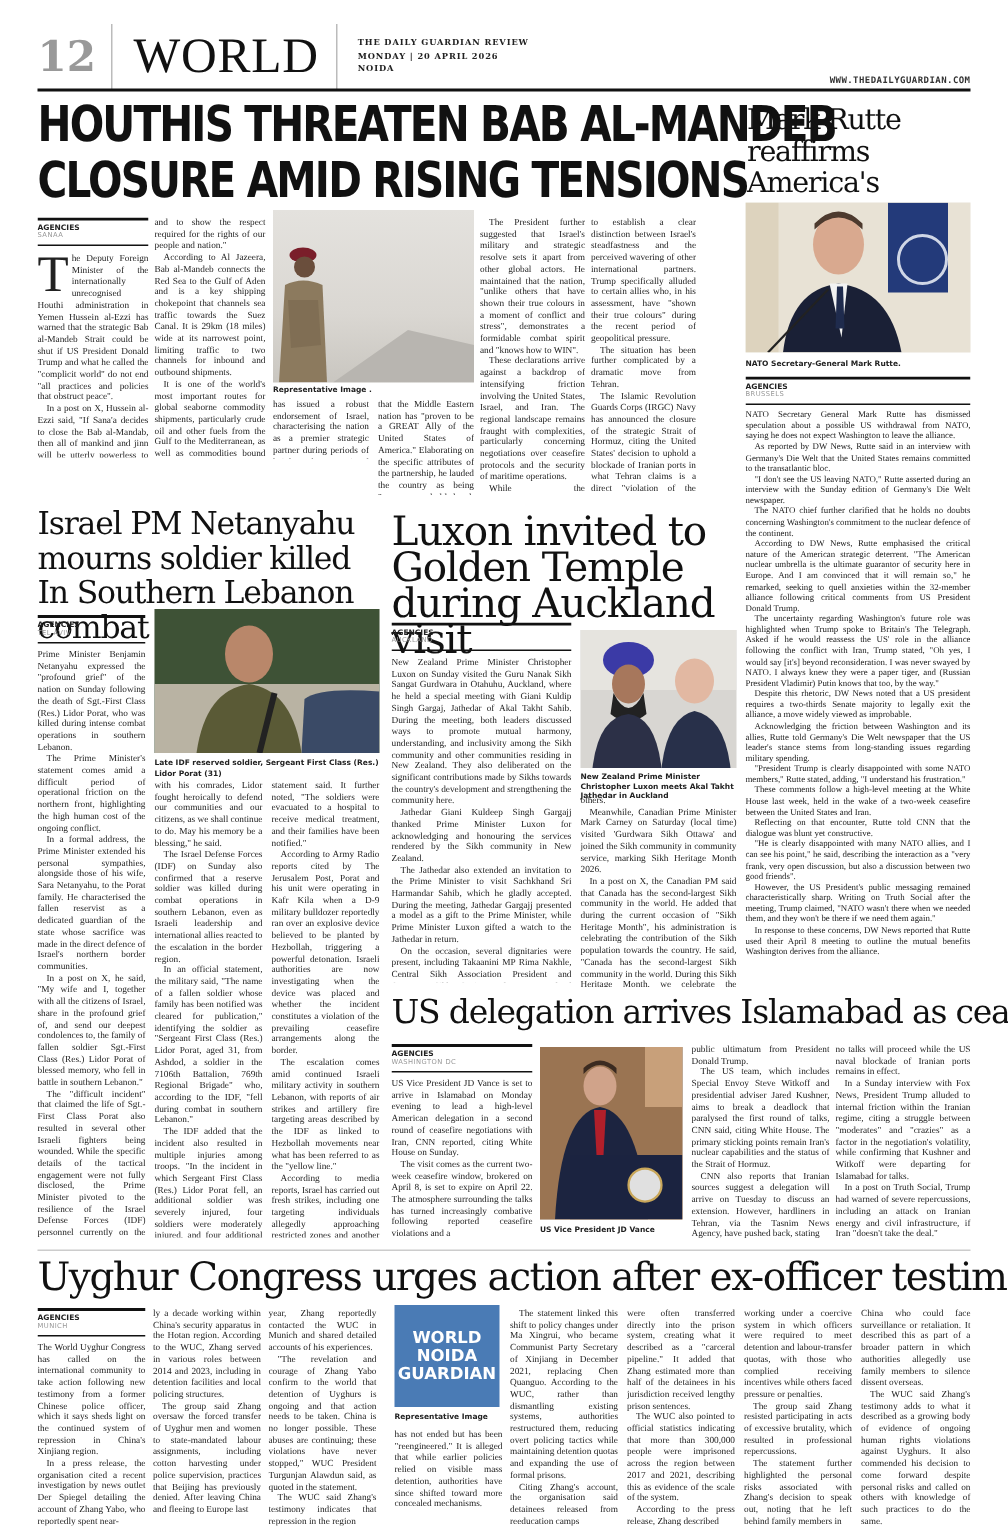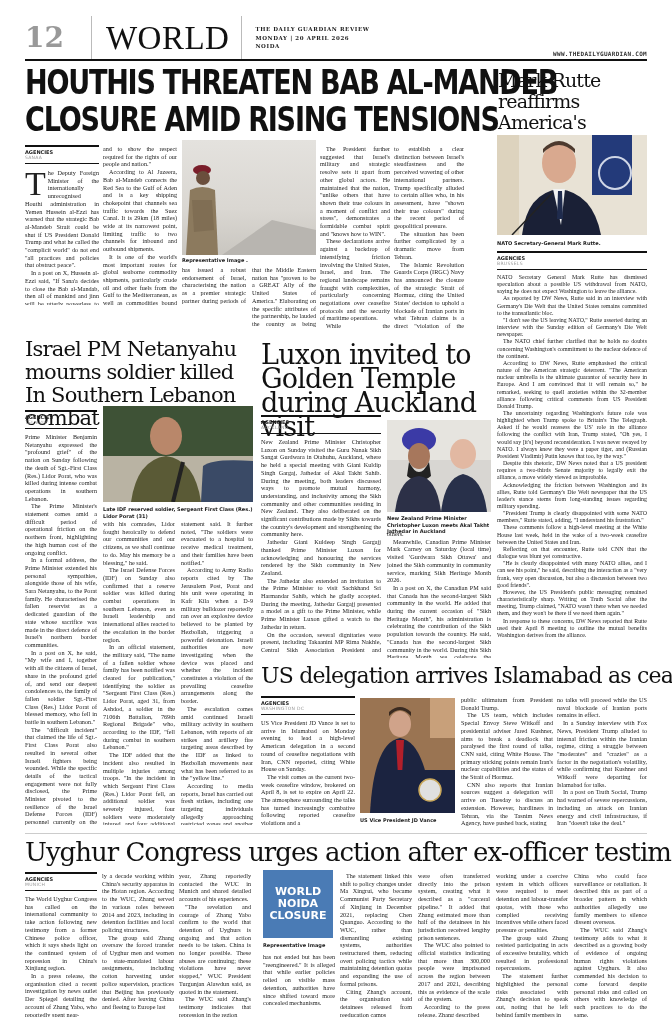--- a/index.html
+++ b/index.html
@@ -1,20 +1,20 @@
 <!DOCTYPE html>
 <html><head>
 <meta charset="utf-8">
 <style>
   * { box-sizing: border-box; margin: 0; padding: 0; }
   html, body { width: 672px; height: 1024px; background: #fff; overflow: hidden; }
   body { font-family: "Liberation Serif", serif; color: #1a1a1a; position: relative; }
 
   .masthead { position: absolute; left: 25px; top: 16px; width: 622px; height: 44px; display: flex; align-items: center; }
-  .page-num { font-family: "DejaVu Serif", serif; font-size: 28px; font-weight: bold; color: #999; padding-right: 27px; border-right: 1px solid #bbb; height: 44px; line-height: 44px; }
+  .page-num { font-family: "DejaVu Serif", serif; font-size: 28px; font-weight: bold; color: #999; padding-right: 10px; border-right: 1px solid #bbb; height: 44px; line-height: 44px; }
   .section-name { font-family: "Liberation Serif", serif; font-size: 33px; color: #111; padding: 0 12px 0 14px; border-right: 1px solid #bbb; height: 44px; line-height: 44px; letter-spacing: 0.5px; }
   .pubinfo { padding-left: 13px; font-family: "DejaVu Serif", serif; font-size: 5.5px; font-weight: bold; letter-spacing: 0.6px; line-height: 8.5px; color: #222; }
   .site-url { position: absolute; right: 0; top: 34px; font-family: "DejaVu Sans Mono", monospace; font-size: 6px; font-weight: bold; color: #333; letter-spacing: 0.3px; }
   .top-rule { position: absolute; left: 25px; top: 59px; width: 622px; height: 2px; background: #111; }
 
   .hl-main { position: absolute; left: 25px; top: 64px; width: 430px; font-family: "DejaVu Sans", sans-serif; font-weight: bold; font-size: 33px; line-height: 37px; letter-spacing: -1.5px; transform: scaleX(0.82); transform-origin: left top; white-space: nowrap; color: #111; }
 
   .byline { border-top: 2px solid #111; border-bottom: 1px solid #111; padding: 2px 0 2px; }
   .byline .ag { font-family: "DejaVu Sans", sans-serif; font-size: 5px; font-weight: bold; display: block; line-height: 6px; }
   .byline .loc { font-family: "DejaVu Sans", sans-serif; font-size: 4.5px; color: #999; display: block; line-height: 6px; letter-spacing: 0.3px; }
@@ -257,21 +257,21 @@
   <p>The group said Zhang oversaw the forced transfer of Uyghur men and women to state-mandated labour assignments, including cotton harvesting under police supervision, practices that Beijing has previously denied. After leaving China and fleeing to Europe last</p>
 </div>
 <div class="col" style="left:179px;top:872px;width:72px;height:145px;">
   <p class="noind">year, Zhang reportedly contacted the WUC in Munich and shared detailed accounts of his experiences.</p>
   <p>"The revelation and courage of Zhang Yabo confirm to the world that detention of Uyghurs is ongoing and that action needs to be taken. China is no longer possible. These abuses are continuing; these violations have never stopped," WUC President Turgunjan Alawdun said, as quoted in the statement.</p>
   <p>The WUC said Zhang's testimony indicates that repression in the region</p>
 </div>
 <div class="photo" style="left:263px;top:870px;width:70px;height:68px;display:flex;flex-direction:column;align-items:center;justify-content:center;background:#4a7bb5;">
   <span style="font-family:'DejaVu Sans',sans-serif;font-weight:bold;color:#fff;font-size:11px;line-height:12px;">WORLD</span>
   <span style="font-family:'DejaVu Sans',sans-serif;font-weight:bold;color:#fff;font-size:11px;line-height:12px;">NOIDA</span>
-  <span style="font-family:'DejaVu Sans',sans-serif;font-weight:bold;color:#fff;font-size:11px;line-height:12px;">CLOSURE</span>
+  <span style="font-family:'DejaVu Sans',sans-serif;font-weight:bold;color:#fff;font-size:11px;line-height:12px;">GUARDIAN</span>
 </div>
 <div class="caption" style="left:263px;top:942px;width:72px;">Representative Image</div>
 <div class="col" style="left:263px;top:953px;width:72px;height:64px;">
   <p class="noind">has not ended but has been "reengineered." It is alleged that while earlier policies relied on visible mass detention, authorities have since shifted toward more concealed mechanisms.</p>
 </div>
 <div class="col" style="left:340px;top:872px;width:72px;height:145px;">
   <p>The statement linked this shift to policy changes under Ma Xingrui, who became Communist Party Secretary of Xinjiang in December 2021, replacing Chen Quanguo. According to the WUC, rather than dismantling existing systems, authorities restructured them, reducing overt policing tactics while maintaining detention quotas and expanding the use of formal prisons.</p>
   <p>Citing Zhang's account, the organisation said detainees released from reeducation camps</p>
 </div>
 <div class="col" style="left:418px;top:872px;width:72px;height:145px;">

